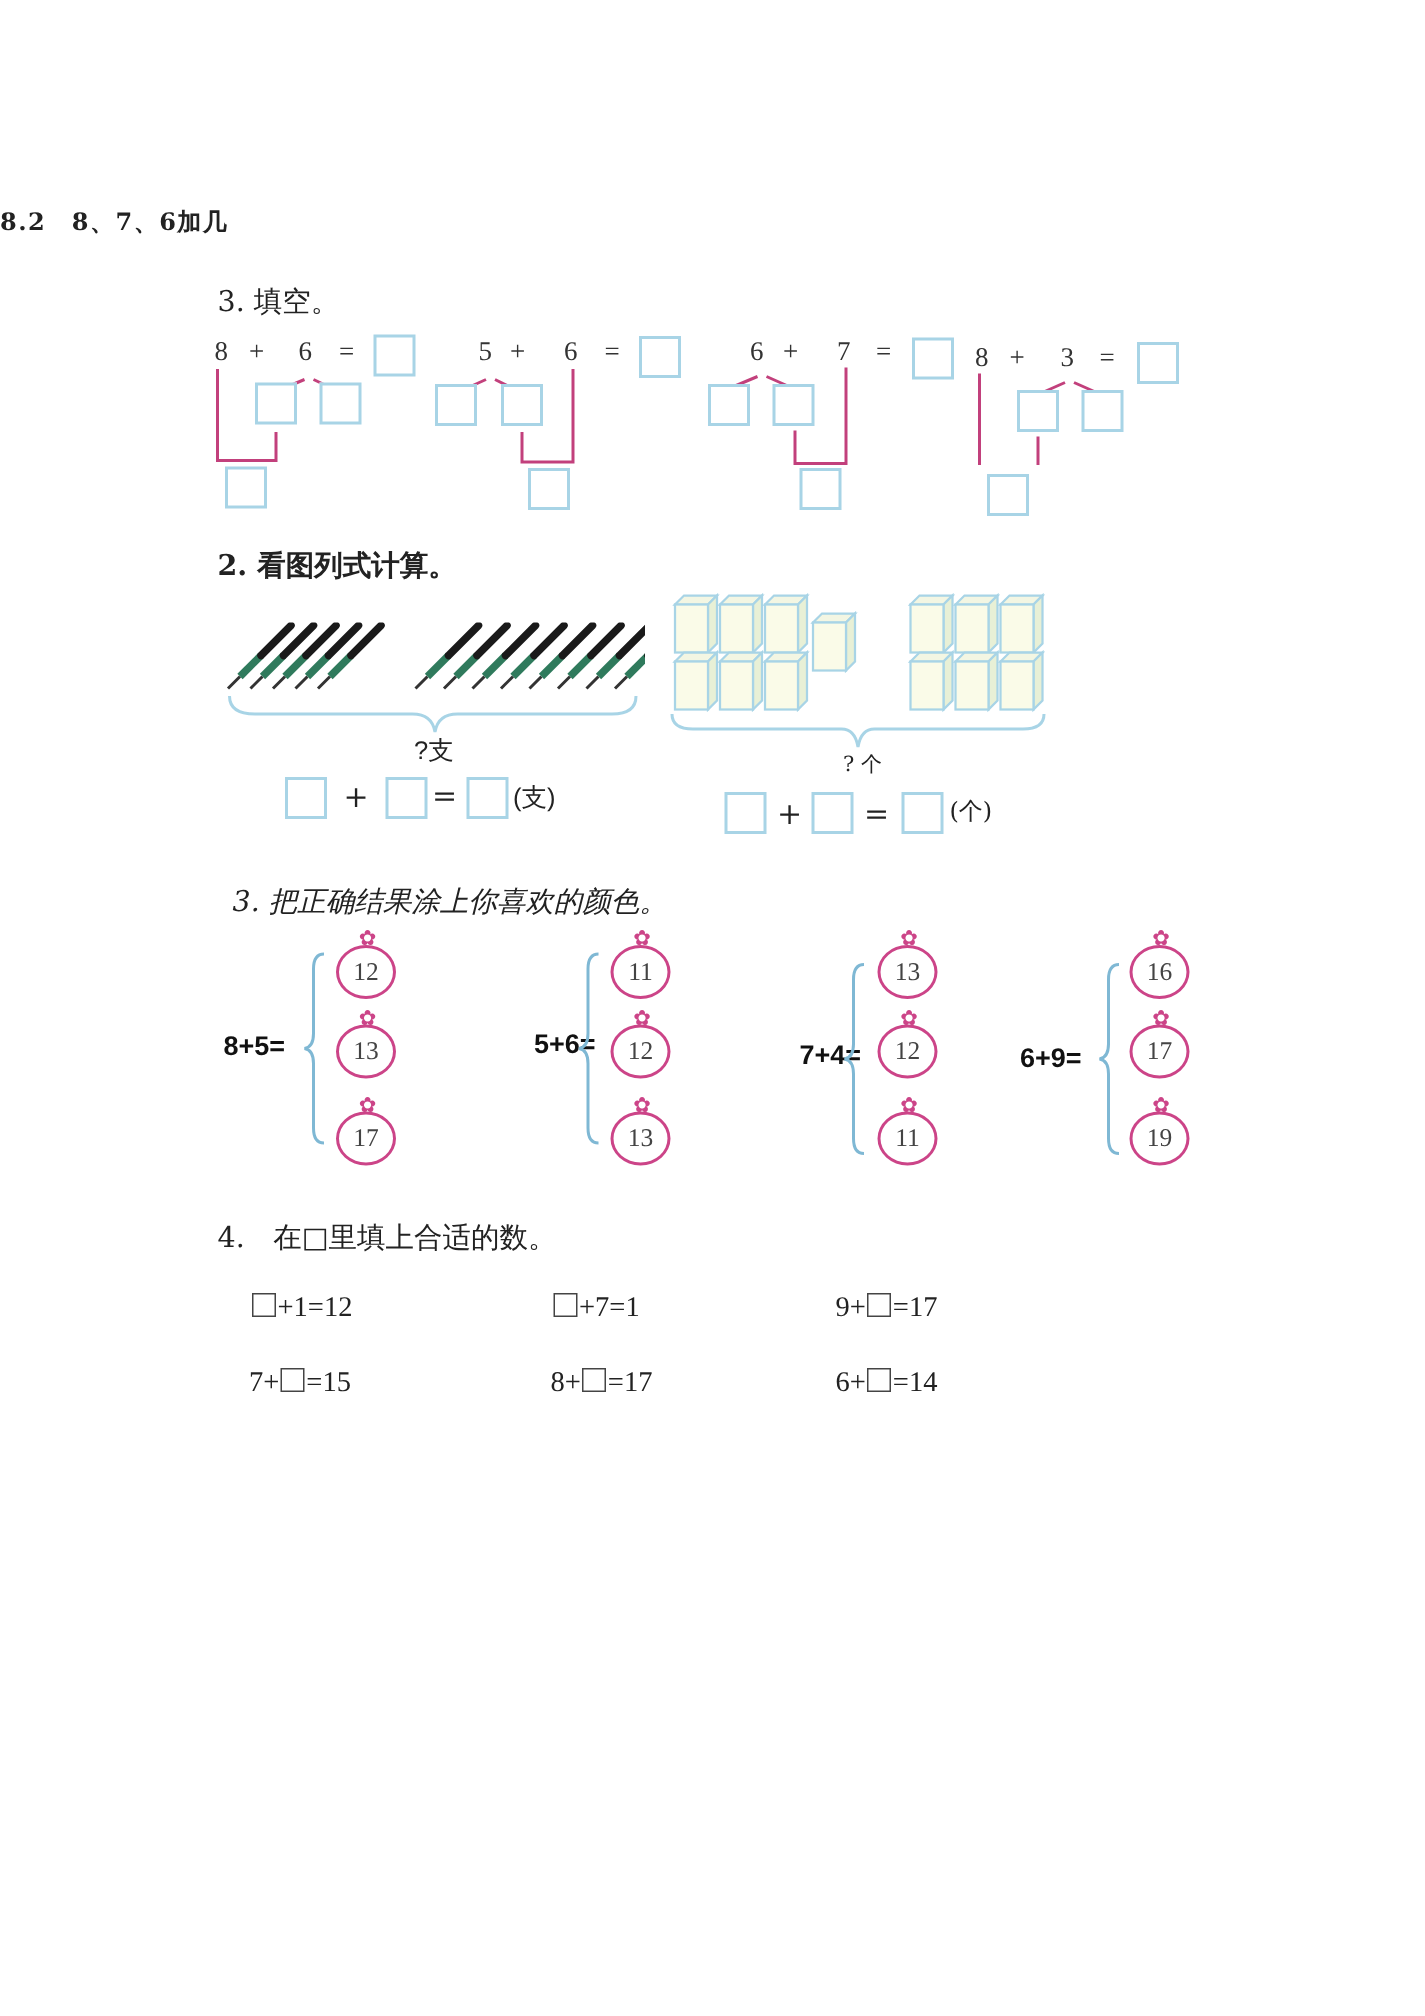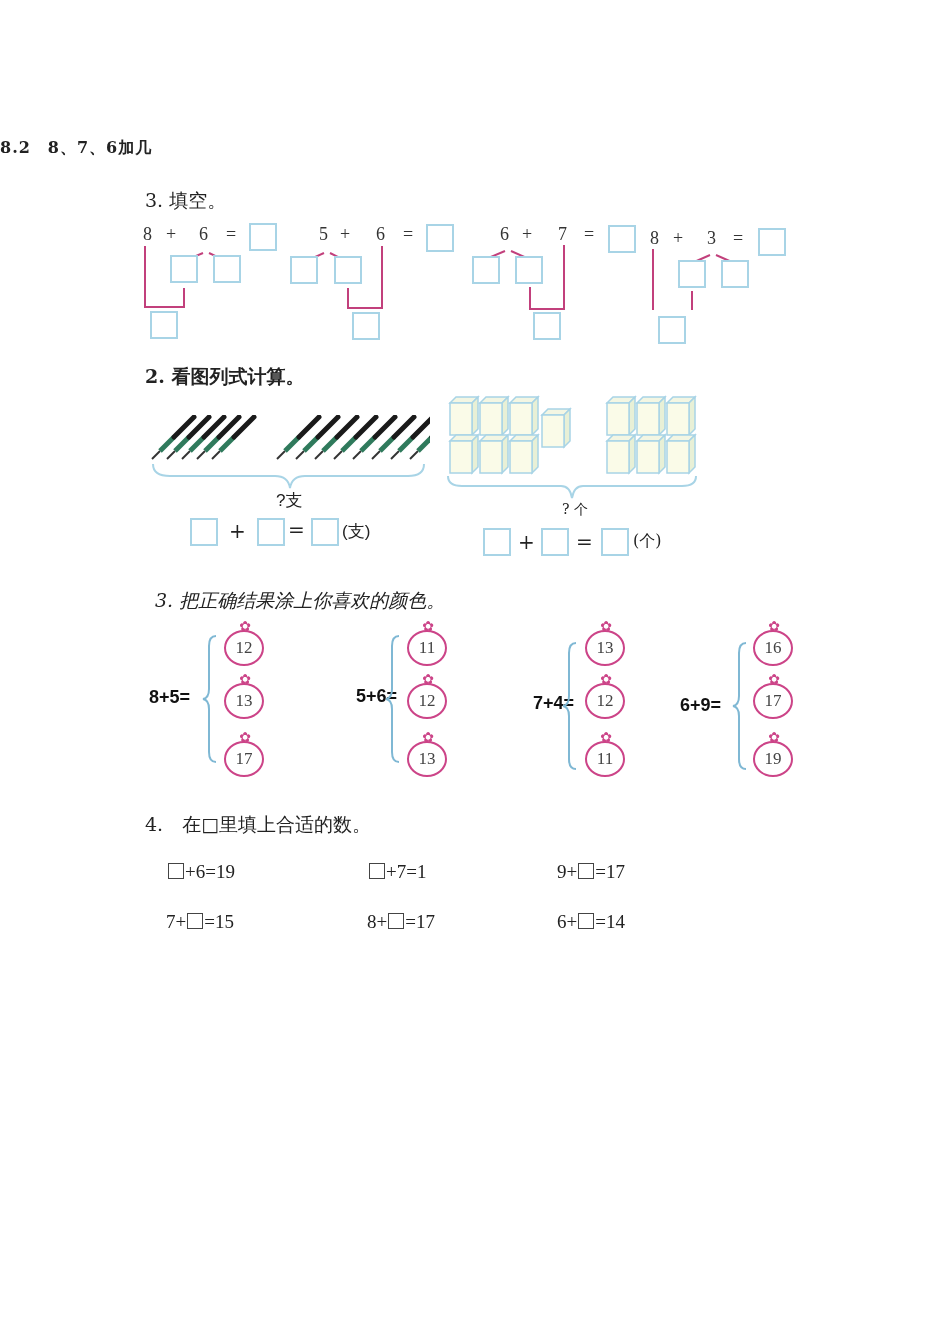--- a/index.html
+++ b/index.html
@@ -198,19 +198,19 @@
   <svg class="brace" style="left:730px;top:641px;" width="18" height="130">
     <path d="M16,2 Q9,2 9,12 L9,55 Q9,64 3,65 Q9,66 9,75 L9,118 Q9,128 16,128" fill="none" stroke="#7fb8d4" stroke-width="2"></path>
   </svg>
   <div class="tomato" style="left:753px;top:630px;"><span class="leaf">✿</span><span>16</span></div>
   <div class="tomato" style="left:753px;top:683px;"><span class="leaf">✿</span><span>17</span></div>
   <div class="tomato" style="left:753px;top:741px;"><span class="leaf">✿</span><span>19</span></div>
 </div>
 
 <div class="abs q" style="left:145px;top:812px;">4.　在□里填上合适的数。</div>
 
-<div class="eq4" style="left:167px;top:861px;"><span></span><span class="sq"></span><span>+6=19</span></div>
+<div class="eq4" style="left:167px;top:861px;"><span></span><span class="sq"></span><span>+1=12</span></div>
 <div class="eq4" style="left:368px;top:861px;"><span></span><span class="sq"></span><span>+7=1</span></div>
 <div class="eq4" style="left:557px;top:861px;"><span>9+</span><span class="sq"></span><span>=17</span></div>
 
 <div class="eq4" style="left:166px;top:911px;"><span>7+</span><span class="sq"></span><span>=15</span></div>
 <div class="eq4" style="left:367px;top:911px;"><span>8+</span><span class="sq"></span><span>=17</span></div>
 <div class="eq4" style="left:557px;top:911px;"><span>6+</span><span class="sq"></span><span>=14</span></div>
 
 </body></html>

